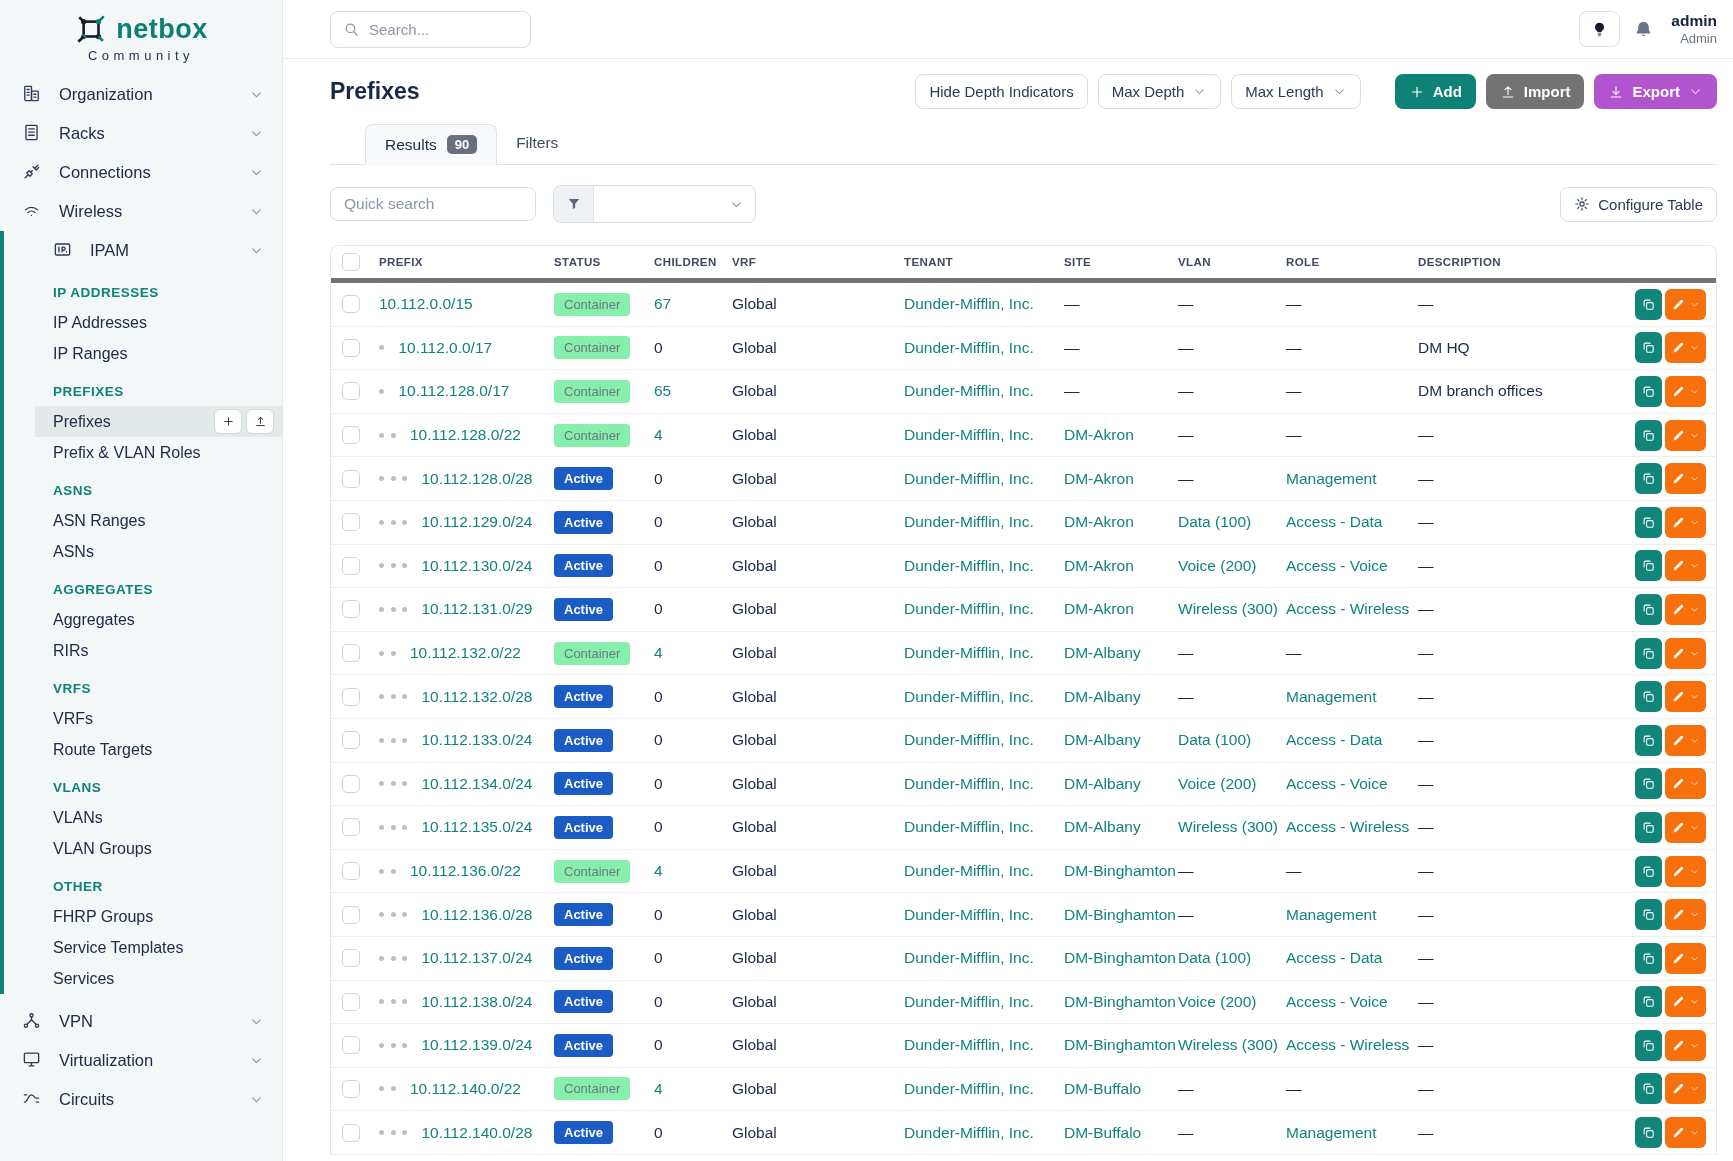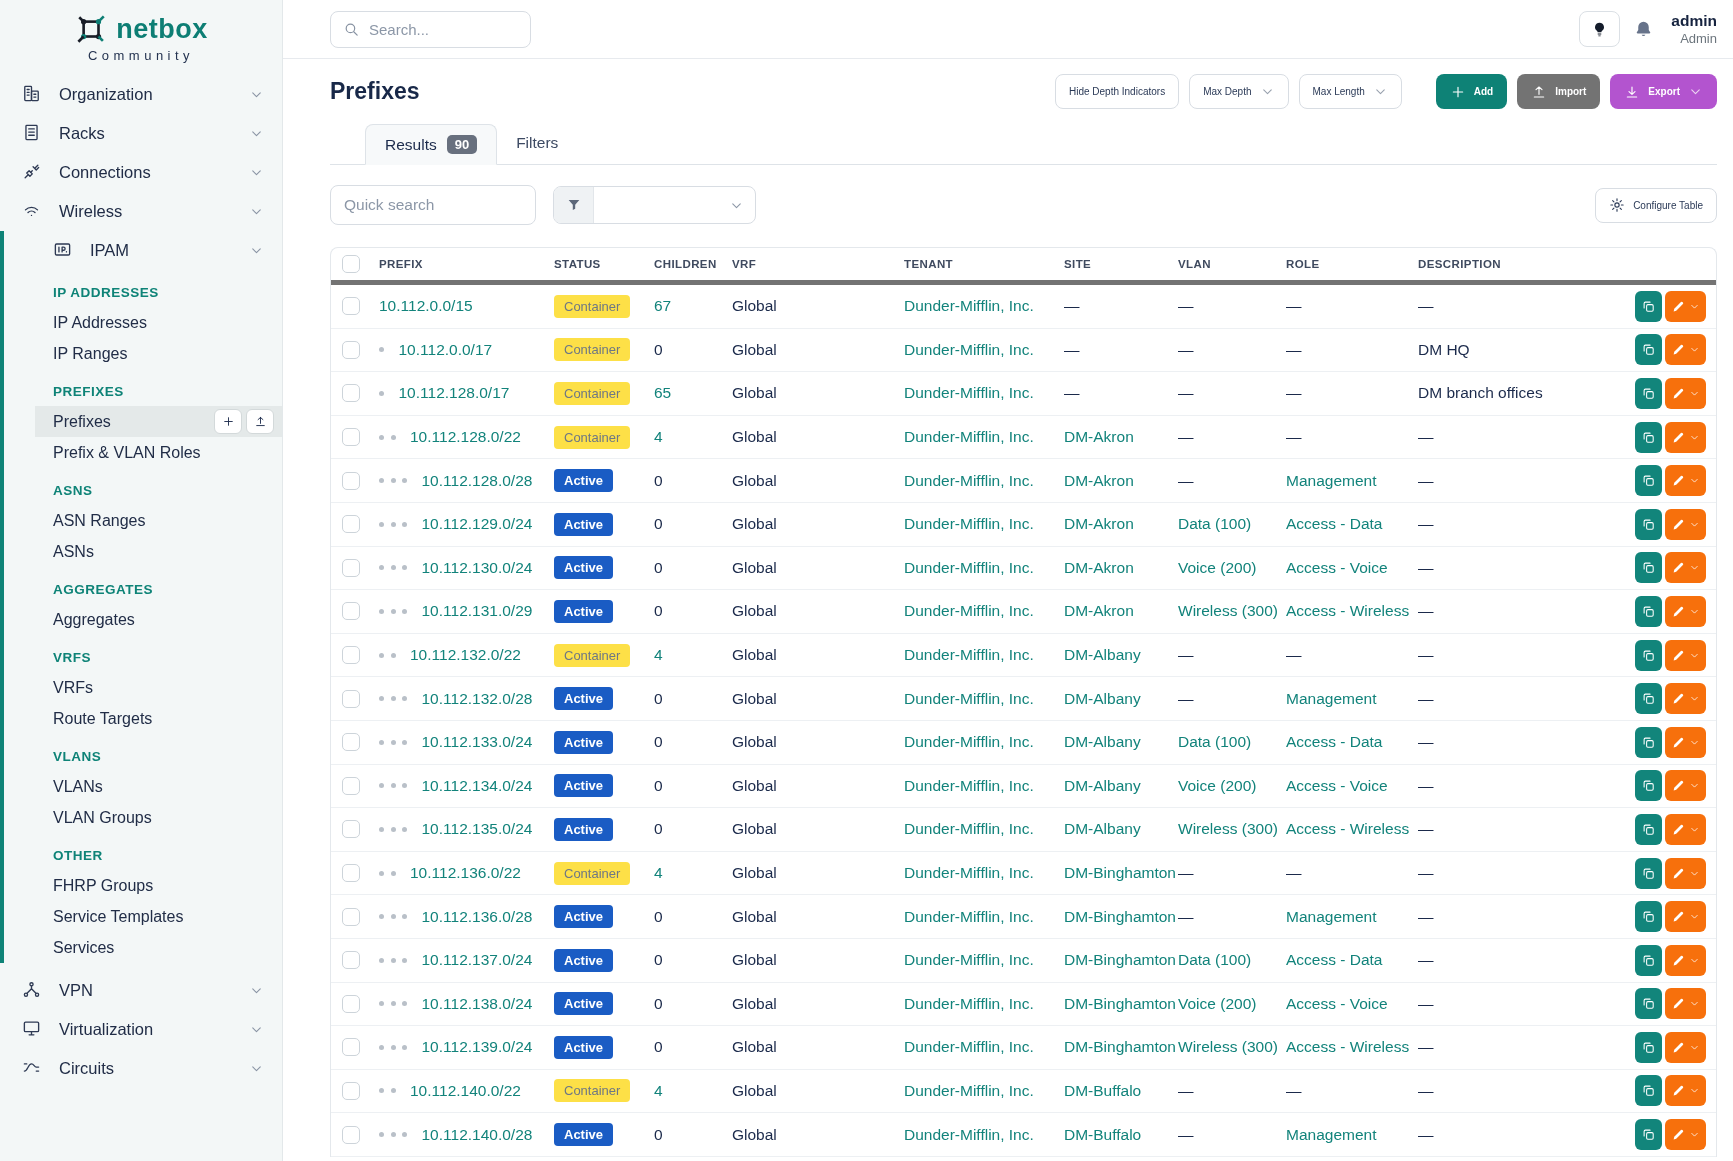--- a/index.html
+++ b/index.html
@@ -38,56 +38,56 @@
   .bulb-btn { width:41px; height:36px; border:1px solid #dbe0e5; border-radius:8px; background:#fff; display:flex; align-items:center; justify-content:center; color:#141c2b; cursor:pointer; }
   .bell { color:#67738a; display:flex; cursor:pointer; }
   .user { text-align:right; line-height:1.2; margin-left:4px; cursor:pointer; }
   .user-name { font-weight:700; font-size:15.5px; color:#16233f; }
   .user-role { font-size:13px; color:#6c757d; }
 
   .content { padding:0 16px 0 47px; flex:1; overflow:hidden; }
   .page-header { margin-top:15px; display:flex; align-items:center; }
   .page-title { font-size:23px; font-weight:700; color:#182848; }
   .controls { margin-left:auto; display:flex; align-items:center; gap:10px; }
-  .btn { height:35px; border-radius:8px; font-size:10px; display:inline-flex; align-items:center; gap:8px; padding:16px 13px; border:1px solid transparent; background:#fff; color:#2b3a57; font-family:inherit; cursor:pointer; white-space:nowrap; }
+  .btn { height:35px; border-radius:8px; font-size:15px; display:inline-flex; align-items:center; gap:8px; padding:16px 13px; border:1px solid transparent; background:#fff; color:#2b3a57; font-family:inherit; cursor:pointer; white-space:nowrap; }
   .btn.outline { border-color:#d8dde3; }
   .btn .bchev { color:#98a1ae; display:flex; }
   .btn.solid { color:#fff; font-weight:700; }
   .btn-add { background:#0e8276; margin-left:24px; }
   .btn-import { background:#737373; }
   .btn-export { background:#b354cf; }
   .btn.solid .bchev { color:#ecd7f2; }
 
   .tabs { margin-top:15px; border-bottom:1px solid #dee3e8; display:flex; align-items:flex-start;padding-left:35px; }
   .tab { padding:10px 19px; font-size:15.5px; color:#3d4a63; cursor:pointer; }
   .tab.active { background:#f7f9fa; border:1px solid #dee3e8; border-bottom:1px solid #f7f9fa; border-radius:8px 8px 0 0; margin-bottom:-1px; color:#1b2a4b; display:flex; gap:10px; align-items:center; }
   .badge-count { background:#68707e; color:#fff; font-size:13px; font-weight:700; border-radius:5px; padding:2px 8px; }
 
   .toolbar { margin-top:20px; display:flex; align-items:center; }
-  .qsearch { width:206px; height:40px; border:1px solid #d8dde3; border-radius:8px; padding:0 13px; font-size:15.5px; font-family:inherit; color:#1b2a4b; outline:none; }
+  .qsearch { width:206px; height:34px; border:1px solid #d8dde3; border-radius:8px; padding:0 13px; font-size:15.5px; font-family:inherit; color:#1b2a4b; outline:none; }
   .qsearch::placeholder { color:#8c97a7; }
   .filter-group { margin-left:17px; display:flex; height:38px; border:1px solid #d8dde3; border-radius:8px; overflow:hidden; width:203px; background:#fff; }
   .funnel-seg { width:40px; background:#eff2f4; display:flex; align-items:center; justify-content:center; color:#5c6779; border-right:1px solid #e2e6ea; cursor:pointer; }
   .select-seg { flex:1; display:flex; align-items:center; justify-content:flex-end; padding-right:11px; color:#8c97a7; cursor:pointer; }
   .configure-wrap { margin-left:auto; }
 
   
   .table-card { margin-top:22px; border:1px solid #e4e8ec; border-bottom:none; border-radius:8px 8px 0 0; overflow:hidden; background:#fff; }
   .grid-row { display:grid; grid-template-columns:48px 175px 100px 78px 172px 160px 114px 108px 132px 1fr 86px; align-items:center; }
   .thead { height:37px; border-bottom:5px solid #737373; }
   .th { font-size:11.5px; font-weight:700; letter-spacing:.4px; color:#3f4a5f; }
   .trow { height:43.6px; border-bottom:1px solid #edf0f3; font-size:15.5px; }
   .checkbox { width:18px; height:18px; border:1px solid #cdd4da; border-radius:5px; background:#fff; margin-left:11px; cursor:pointer; }
   .cell-prefix { display:flex; align-items:center; }
   .dot { width:5px; height:5px; border-radius:50%; background:#b9c0c8; margin-right:6.5px; flex:none; }
   .dots { display:flex; align-items:center; margin-right:8px; }
   a.link { color:#12837b; text-decoration:none; cursor:pointer; }
   .plain { color:#1b2a4b; }
   .badge { font-size:13px; padding:4px 10px; border-radius:4px; display:inline-block; }
-  .badge.container { background:#fde047; color:#6e7784; font-weight:500; }
+  .badge.container { background:#86efac; color:#6e7784; font-weight:500; }
   .badge.active { background:#1a5cc4; color:#fff; font-weight:600; }
   .actions { display:flex; justify-content:flex-end; align-items:center; padding-right:10px; gap:3px; }
   .act-copy { width:27px; height:31px; background:#12857b; border:none; border-radius:6px; display:flex; align-items:center; justify-content:center; color:#fff; cursor:pointer; }
   .act-edit { height:31px; background:#f7700c; border:none; border-radius:6px; display:flex; align-items:center; justify-content:center; gap:4px; color:#fff; padding:0 6px 0 7px; cursor:pointer; }
 </style>
 </head>
 <body>
 
 <div class="app">
 
@@ -218,20 +218,23 @@
           <div class="section-title">ASNS</div>
           <div class="sub-item">
             <span>ASN Ranges</span>
           </div>
           <div class="sub-item">
             <span>ASNs</span>
           </div>
           <div class="section-title">AGGREGATES</div>
           <div class="sub-item">
             <span>Aggregates</span>
+          </div>
+          <div class="sub-item">
+            <span>RIRs</span>
           </div>
           <div class="section-title">VRFS</div>
           <div class="sub-item">
             <span>VRFs</span>
           </div>
           <div class="sub-item">
             <span>Route Targets</span>
           </div>
           <div class="section-title">VLANS</div>
           <div class="sub-item">

